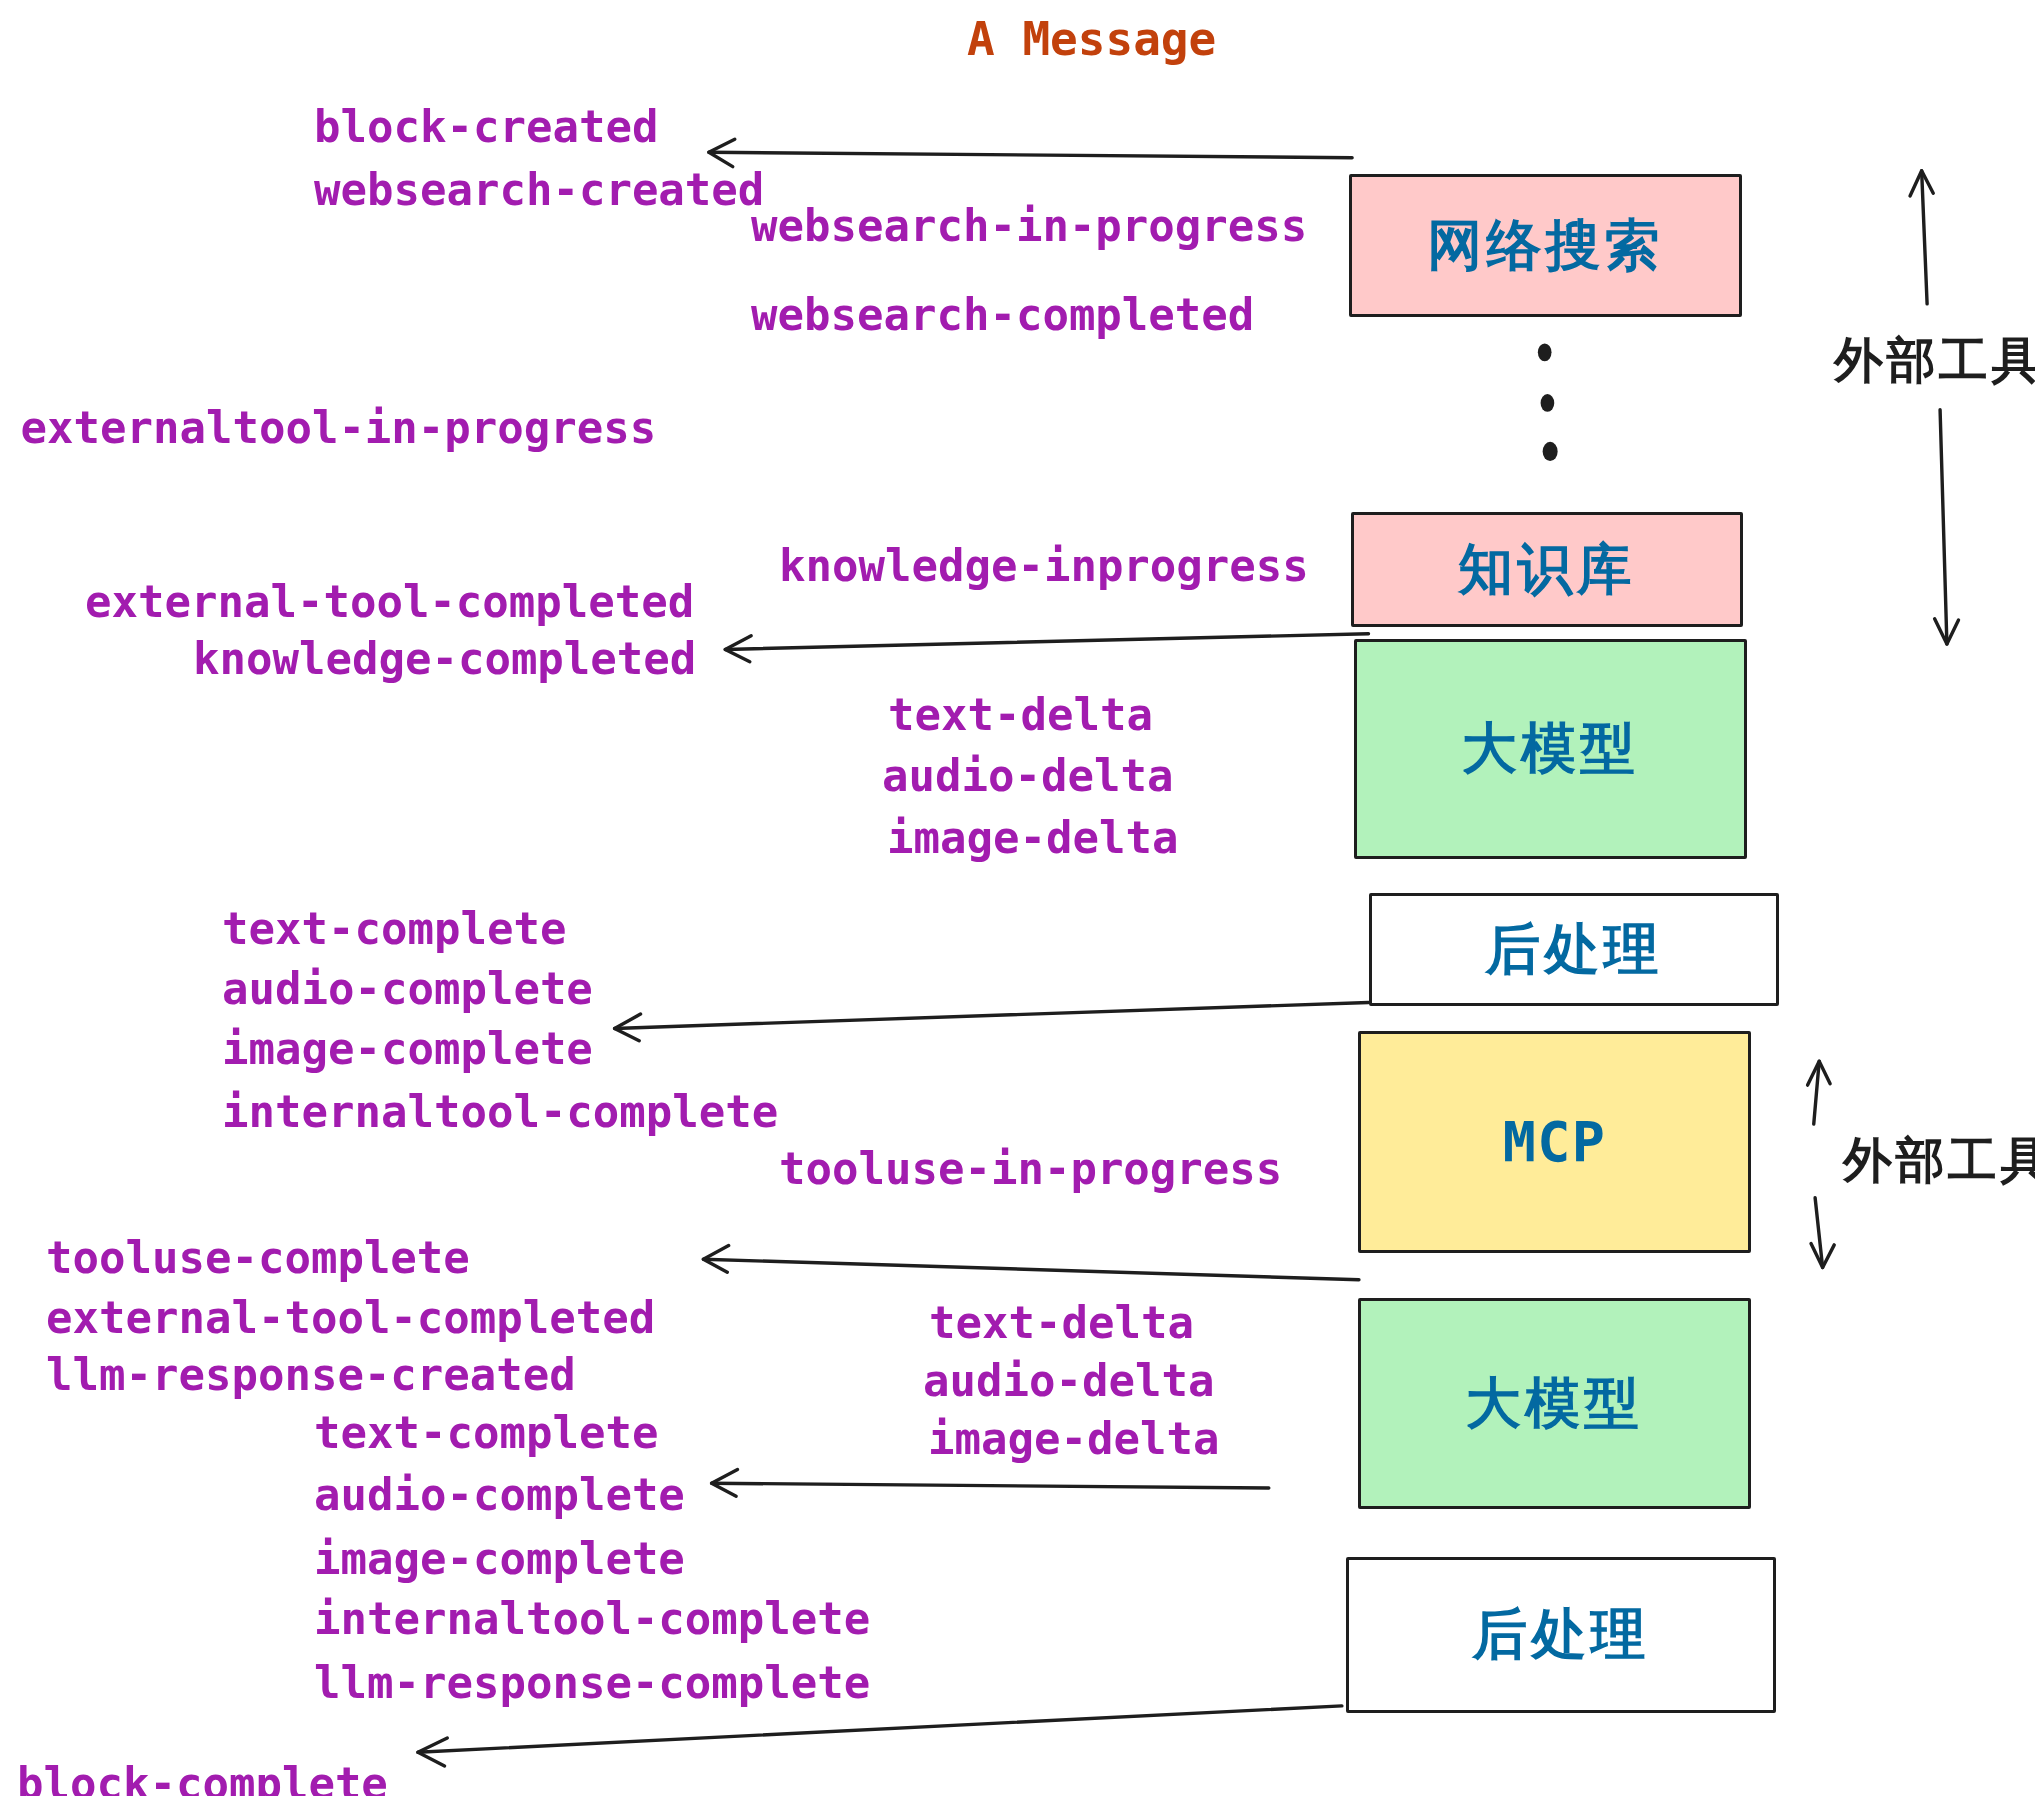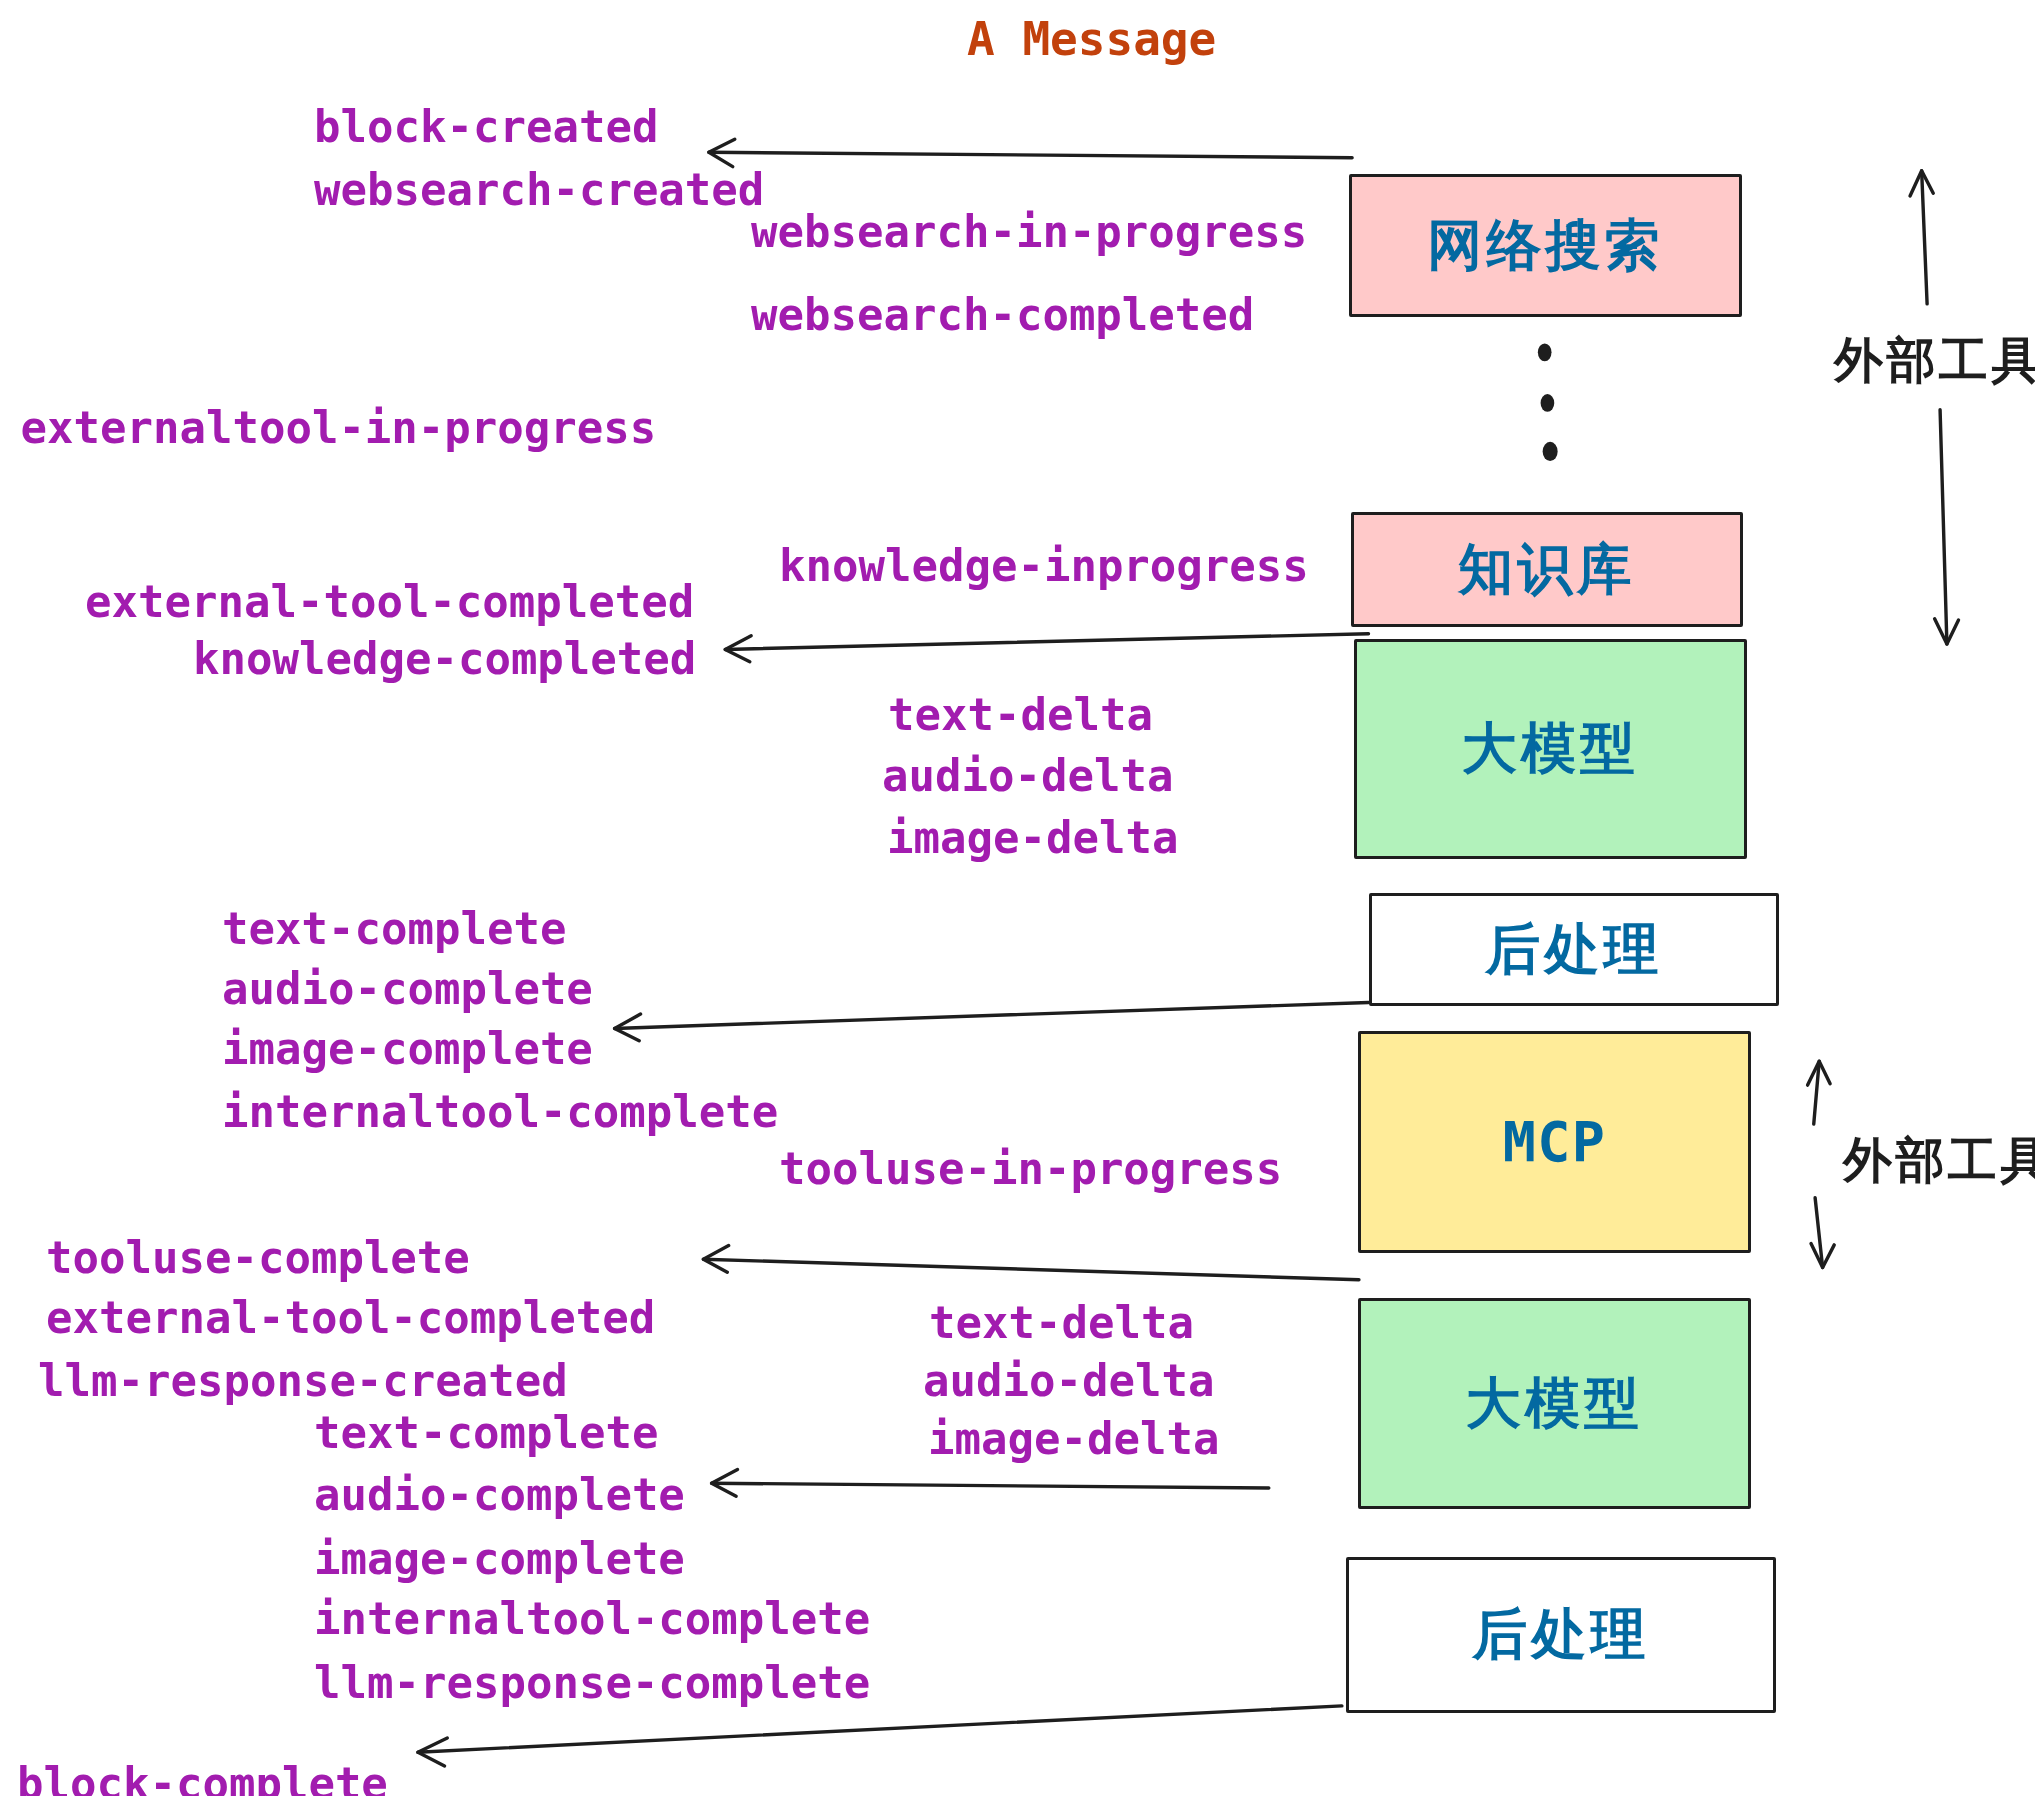--- a/index.html
+++ b/index.html
@@ -163,37 +163,37 @@
 
   <div class="box" style="left: 1346px; top: 1557px; width: 430px; height: 156px; background-color: rgb(255, 255, 255);">
     <span class="box-label">后处理</span>
   </div>
 
   <div class="side-label" style="left:1834px;top:361px;">外部工具</div>
   <div class="side-label" style="left:1843px;top:1161px;">外部工具</div>
 
   <div class="evt" style="left:314px;top:126px;">block-created</div>
   <div class="evt" style="left:314px;top:189px;">websearch-created</div>
-  <div class="evt" style="left:751px;top:231px;">websearch-in-progress</div>
+  <div class="evt" style="left:751px;top:225px;">websearch-in-progress</div>
   <div class="evt" style="left:751px;top:314px;">websearch-completed</div>
   <div class="evt" style="left:20.5px;top:427px;">externaltool-in-progress</div>
   <div class="evt" style="left:779px;top:565px;">knowledge-inprogress</div>
   <div class="evt" style="left:85px;top:601px;">external-tool-completed</div>
   <div class="evt" style="left:193px;top:658px;">knowledge-completed</div>
   <div class="evt" style="left:888px;top:714px;">text-delta</div>
   <div class="evt" style="left:882px;top:775px;">audio-delta</div>
   <div class="evt" style="left:887px;top:837px;">image-delta</div>
   <div class="evt" style="left:222px;top:928px;">text-complete</div>
   <div class="evt" style="left:222px;top:988px;">audio-complete</div>
   <div class="evt" style="left:222px;top:1048px;">image-complete</div>
   <div class="evt" style="left:222px;top:1111px;">internaltool-complete</div>
   <div class="evt" style="left:779px;top:1168px;">tooluse-in-progress</div>
   <div class="evt" style="left:46px;top:1257px;">tooluse-complete</div>
   <div class="evt" style="left:46px;top:1317px;">external-tool-completed</div>
-  <div class="evt" style="left:38px;top:1374px;margin-top:6px;">llm-response-created</div>
+  <div class="evt" style="left:46px;top:1374px;">llm-response-created</div>
   <div class="evt" style="left:314px;top:1432px;">text-complete</div>
   <div class="evt" style="left:314px;top:1494px;">audio-complete</div>
   <div class="evt" style="left:314px;top:1558px;">image-complete</div>
   <div class="evt" style="left:314px;top:1618px;">internaltool-complete</div>
   <div class="evt" style="left:314px;top:1682px;">llm-response-complete</div>
   <div class="evt" style="left:929px;top:1322px;">text-delta</div>
   <div class="evt" style="left:923px;top:1380px;">audio-delta</div>
   <div class="evt" style="left:928px;top:1438px;">image-delta</div>
   <div class="evt" style="left:17px;top:1783px;">block-complete</div>
 

